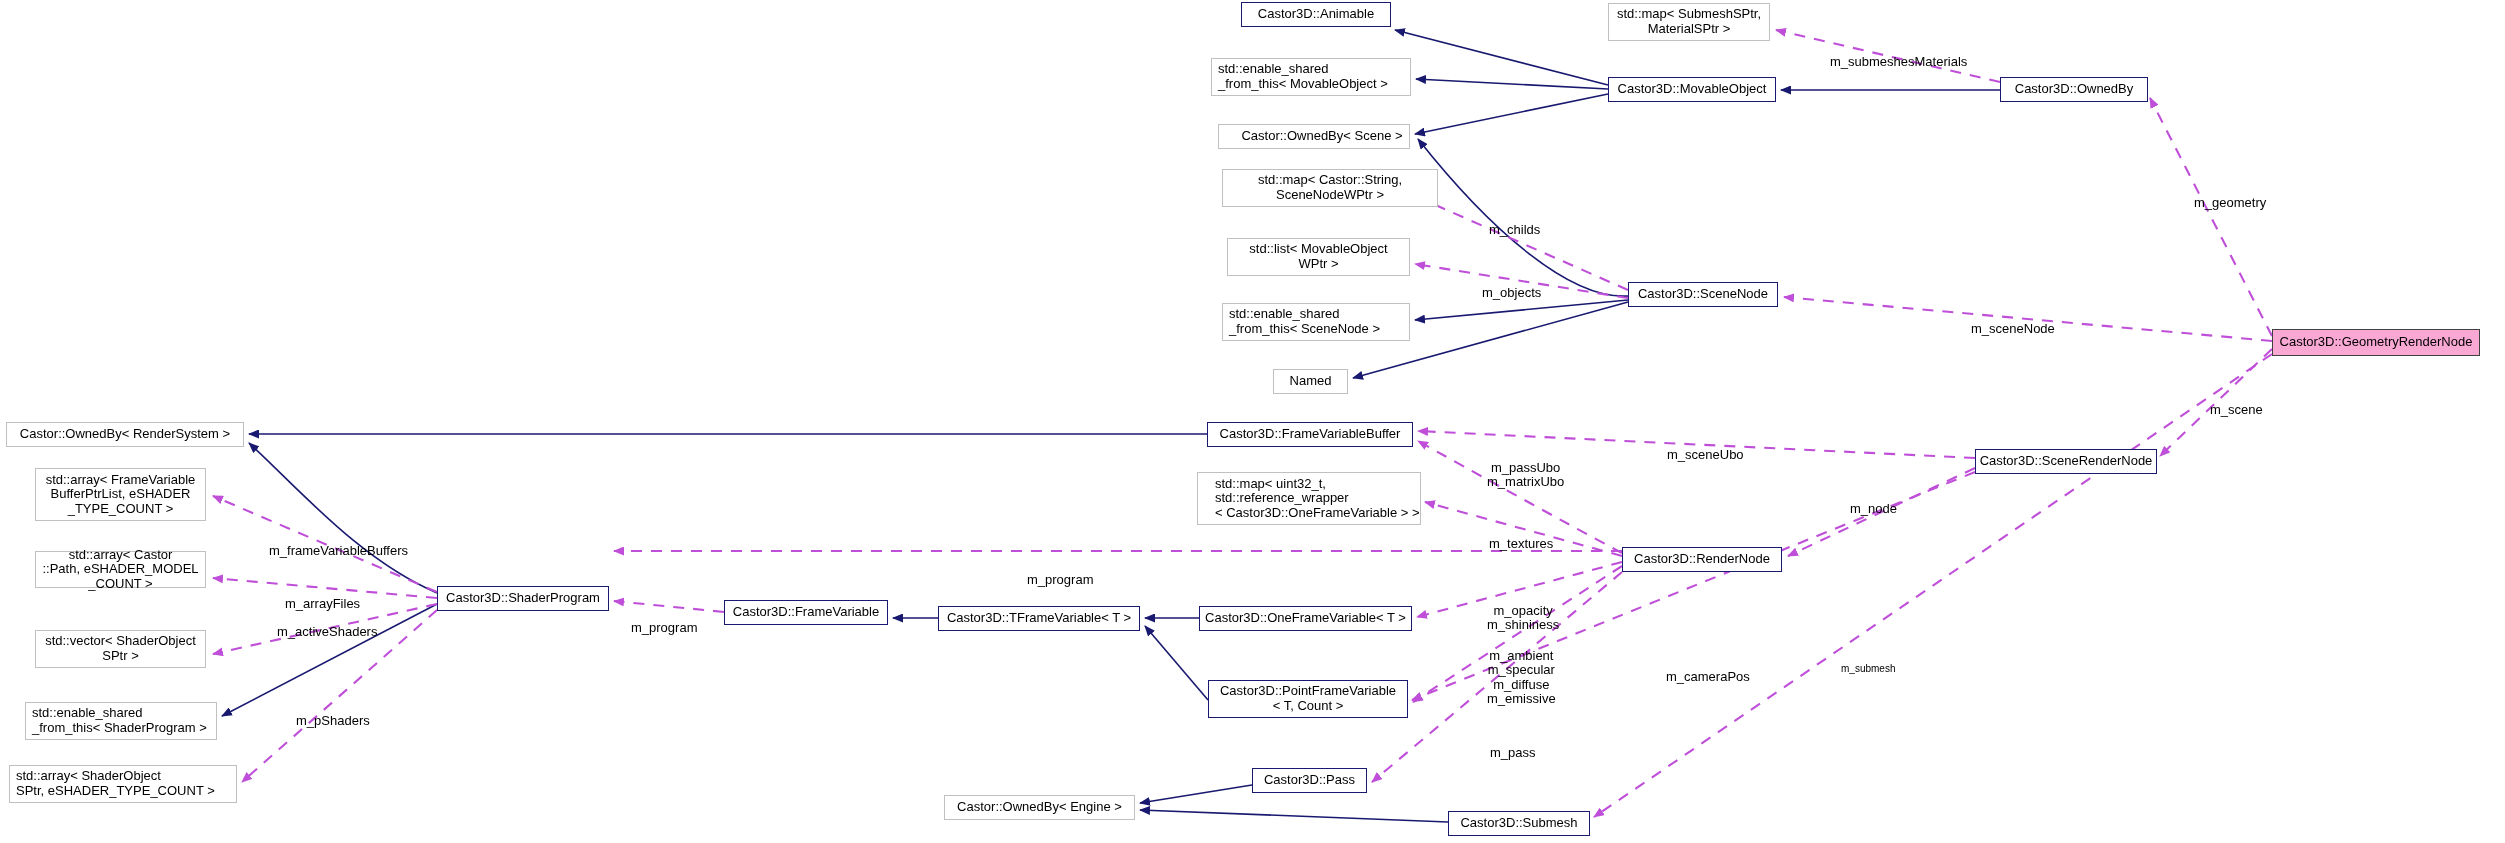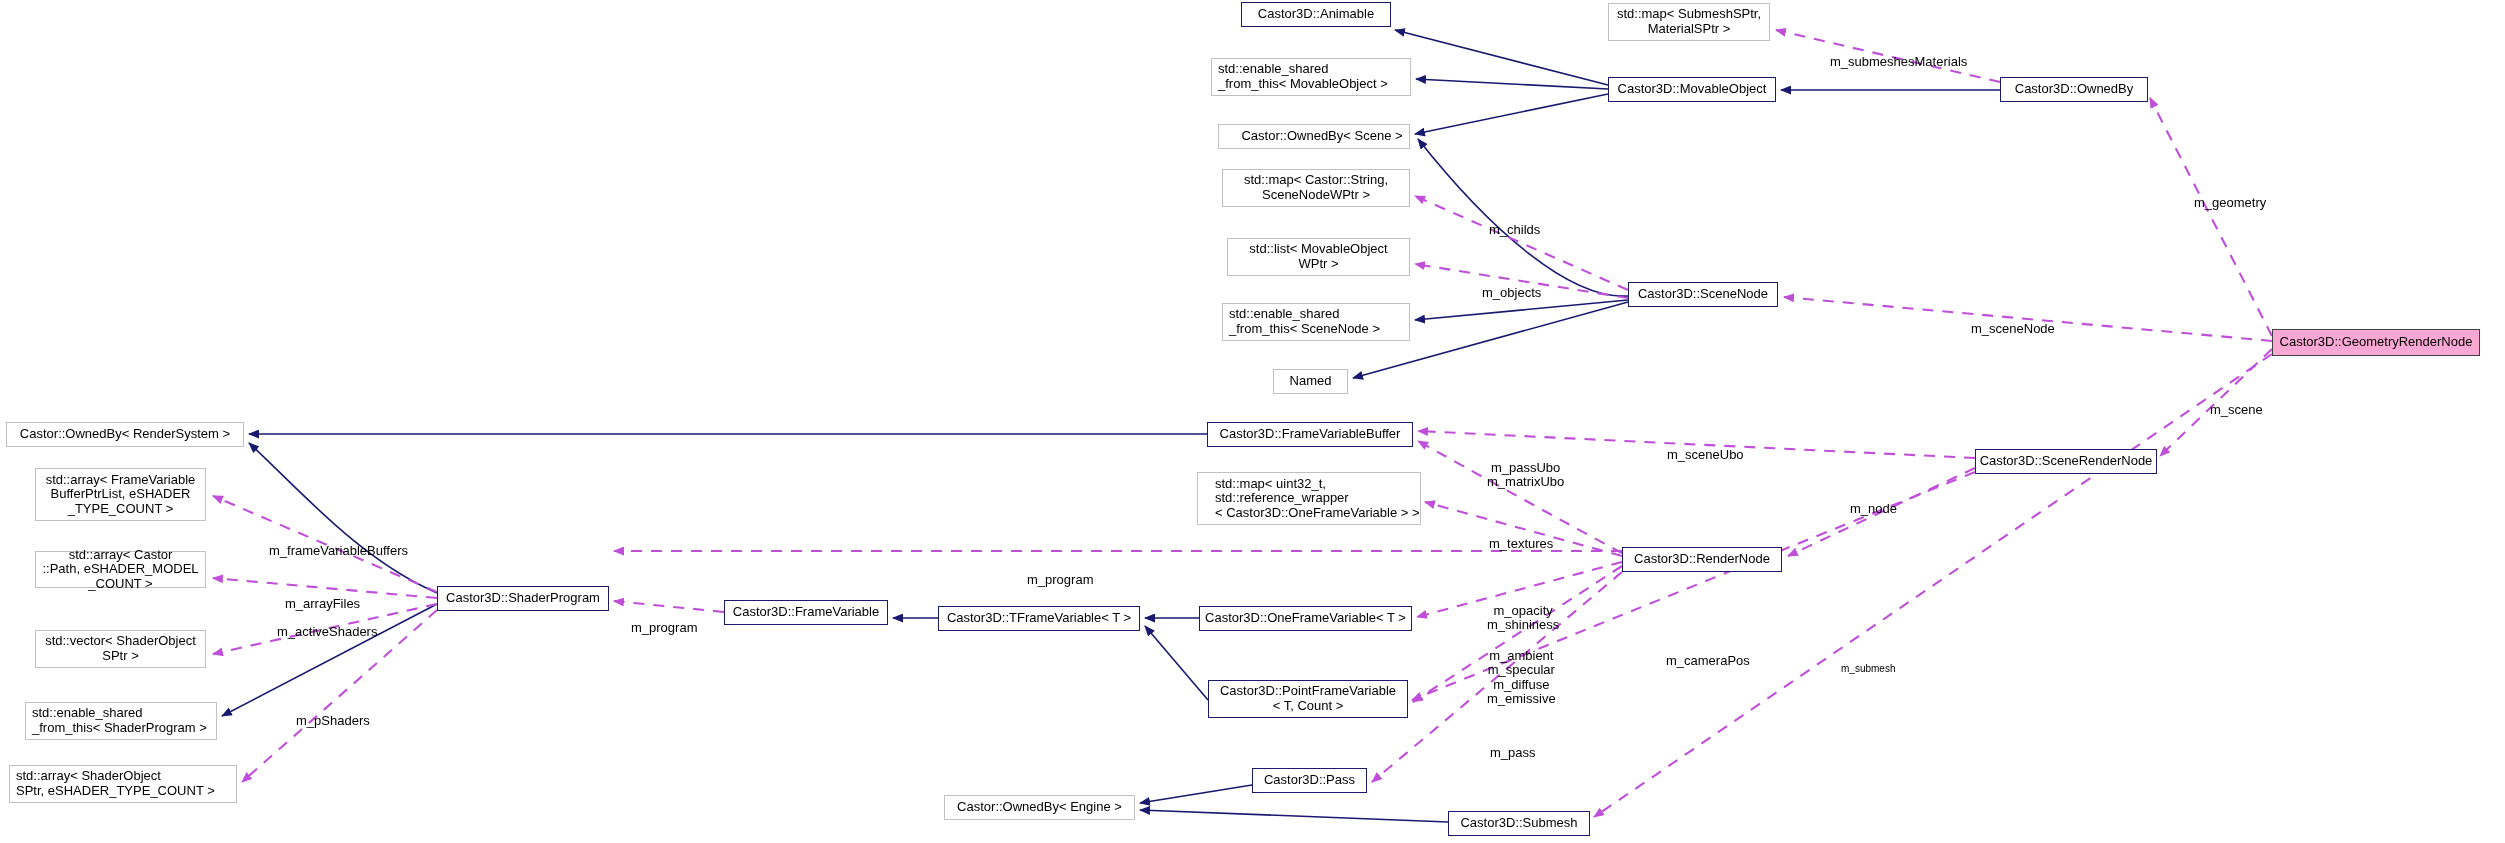--- a/index.html
+++ b/index.html
@@ -90,21 +90,21 @@
   </div>
 
   <div class="nodebox n-class" style="left:2000px;top:77px;width:148px;height:25px;font-size:13px;">
     <span>Castor3D::OwnedBy</span>
   </div>
 
   <div class="nodebox n-plain" style="left:1218px;top:124px;width:192px;height:25px;font-size:13px;padding-left:16px;">
     <span>Castor::OwnedBy&lt; Scene &gt;</span>
   </div>
 
-  <div class="nodebox n-plain" style="left:1222px;top:169px;width:188px;height:38px;font-size:13px;">
+  <div class="nodebox n-plain" style="left:1222px;top:169px;width:216px;height:38px;font-size:13px;">
     <span>std::map&lt; Castor::String,
 SceneNodeWPtr &gt;</span>
   </div>
 
   <div class="nodebox n-plain" style="left:1227px;top:238px;width:183px;height:38px;font-size:13px;">
     <span>std::list&lt; MovableObject
 WPtr &gt;</span>
   </div>
 
   <div class="nodebox n-class" style="left:1628px;top:282px;width:150px;height:25px;font-size:13px;">
@@ -217,21 +217,21 @@
   <div class="edgelabel" style="left:2210px;top:379px;font-size:13px;">m_scene</div>
   <div class="edgelabel" style="left:1850px;top:478px;font-size:13px;">m_node</div>
   <div class="edgelabel" style="left:269px;top:520px;font-size:13px;">m_frameVariableBuffers</div>
   <div class="edgelabel" style="left:1489px;top:513px;font-size:13px;">m_textures</div>
   <div class="edgelabel" style="left:1027px;top:549px;font-size:13px;">m_program</div>
   <div class="edgelabel" style="left:285px;top:573px;font-size:13px;">m_arrayFiles</div>
   <div class="edgelabel" style="left:277px;top:601px;font-size:13px;">m_activeShaders</div>
   <div class="edgelabel" style="left:631px;top:597px;font-size:13px;">m_program</div>
   <div class="edgelabel" style="left:1487px;top:580px;font-size:13px;text-align:center;">m_opacity
 m_shininess</div>
-  <div class="edgelabel" style="left:1658px;top:630px;font-size:13px;padding-left:8px;">m_cameraPos</div>
+  <div class="edgelabel" style="left:1658px;top:646px;font-size:13px;padding-left:8px;">m_cameraPos</div>
   <div class="edgelabel" style="left:1841px;top:639px;font-size:10px;">m_submesh</div>
   <div class="edgelabel" style="left:1487px;top:625px;font-size:13px;text-align:center;">m_ambient
 m_specular
 m_diffuse
 m_emissive</div>
   <div class="edgelabel" style="left:296px;top:690px;font-size:13px;">m_pShaders</div>
   <div class="edgelabel" style="left:1490px;top:722px;font-size:13px;">m_pass</div>
 
 </div>
 

